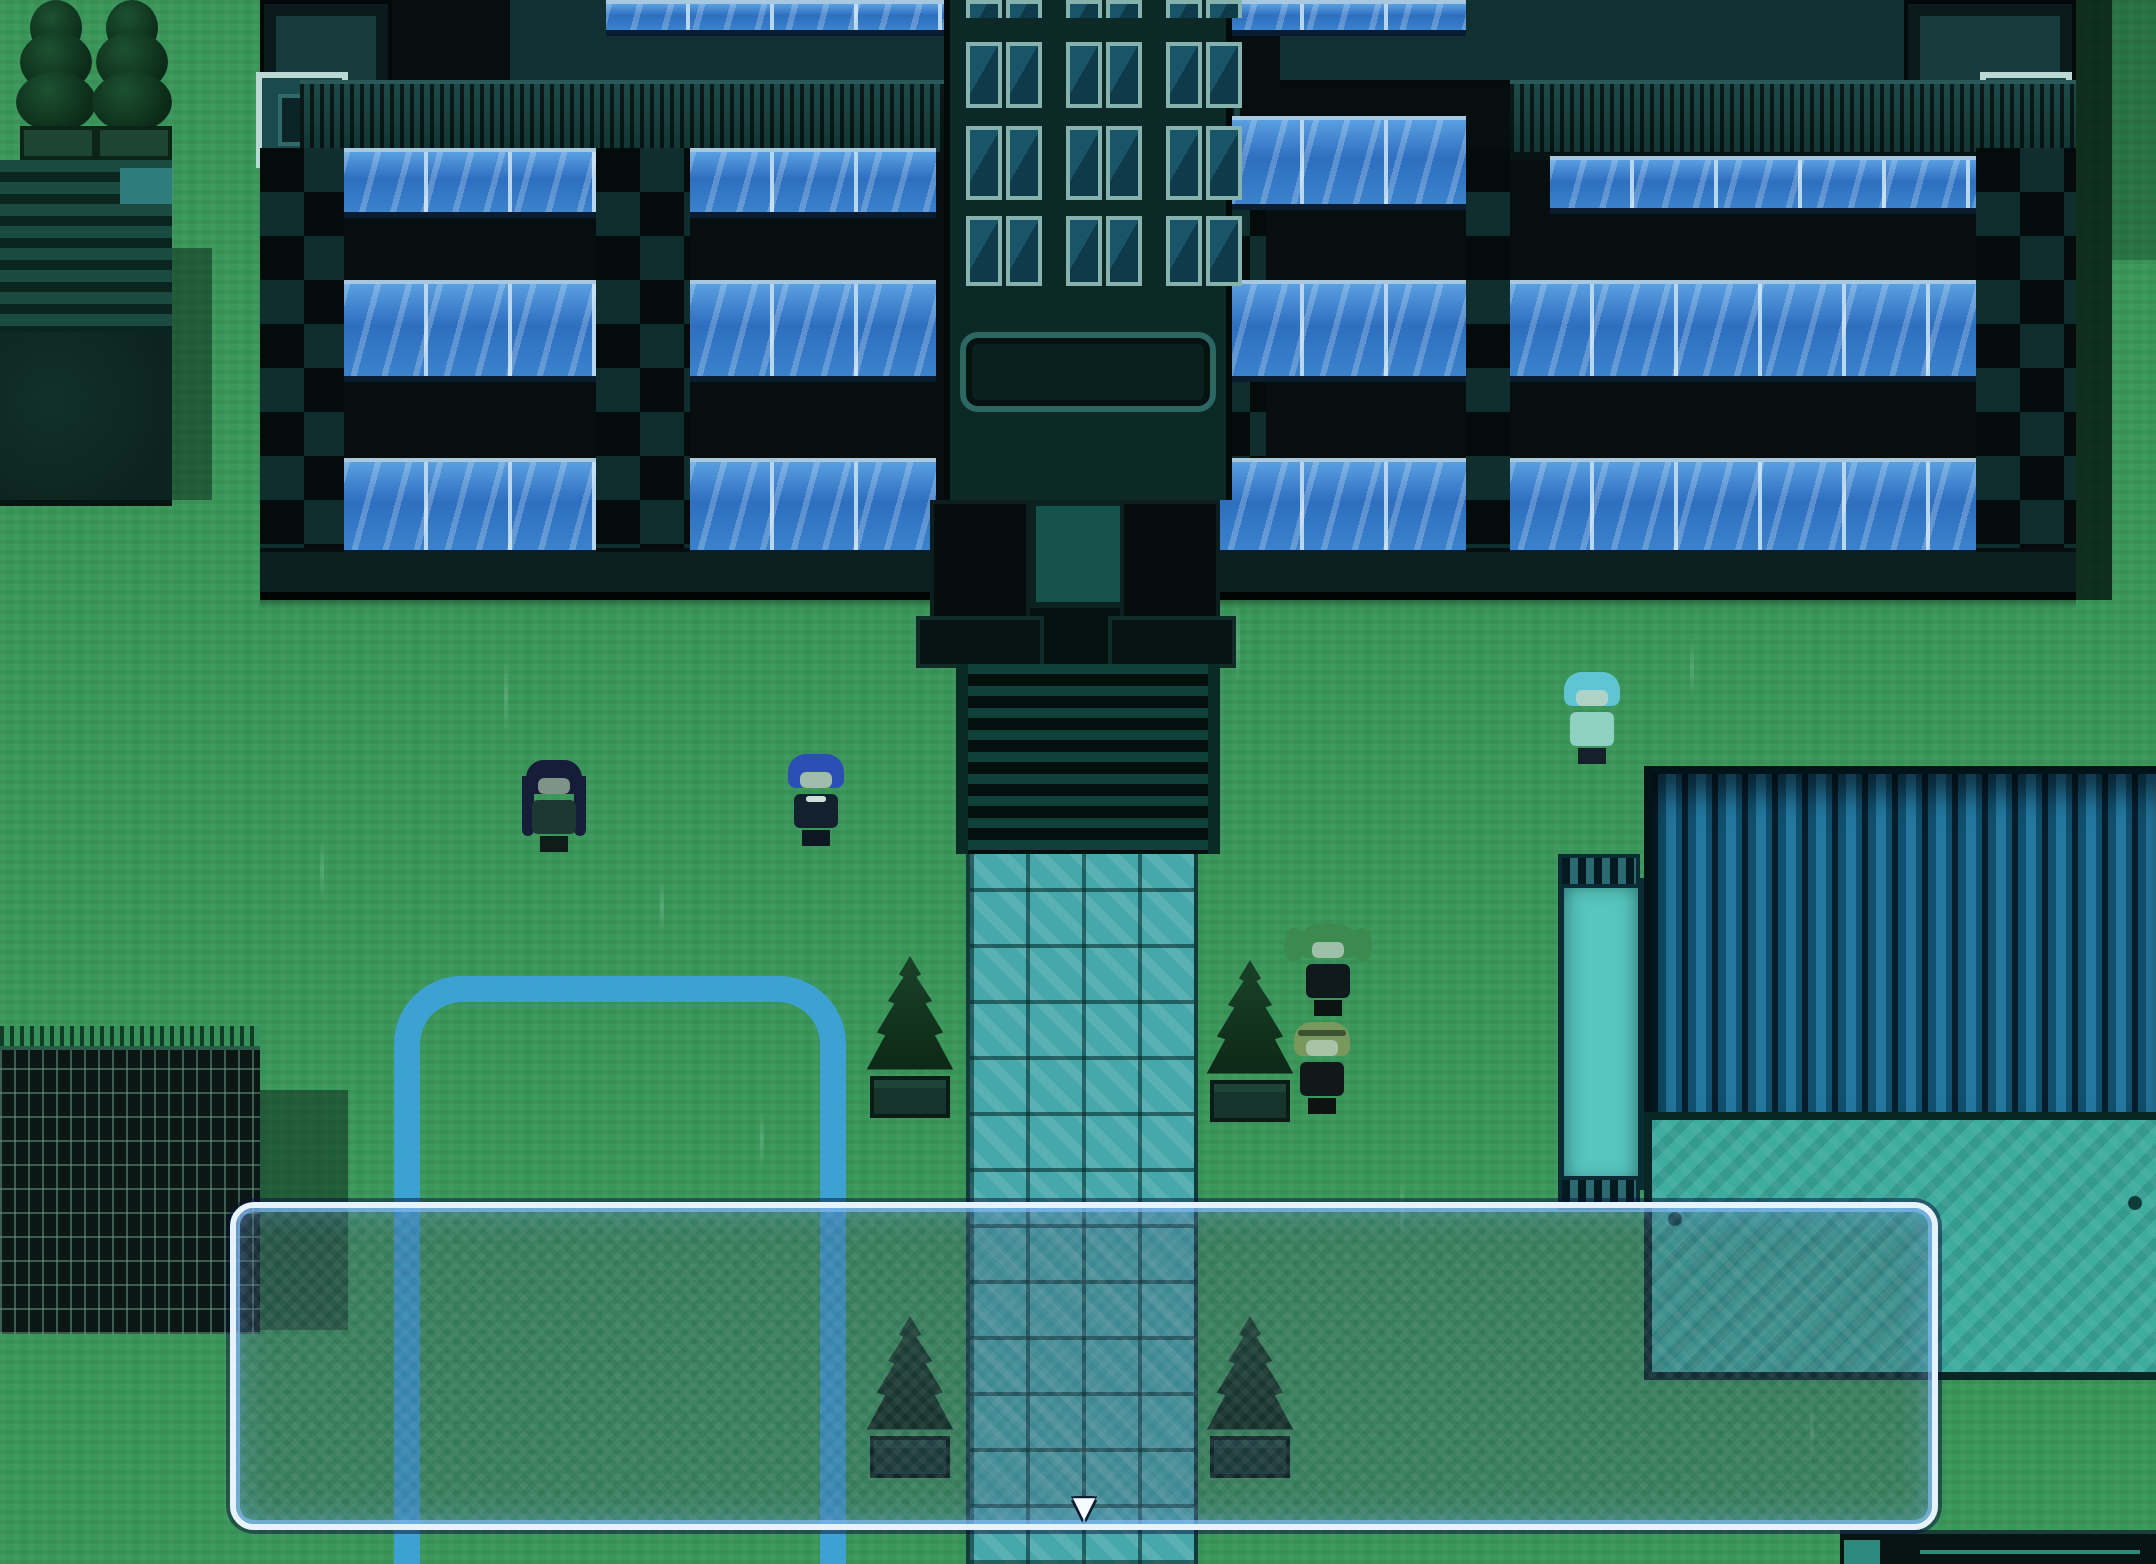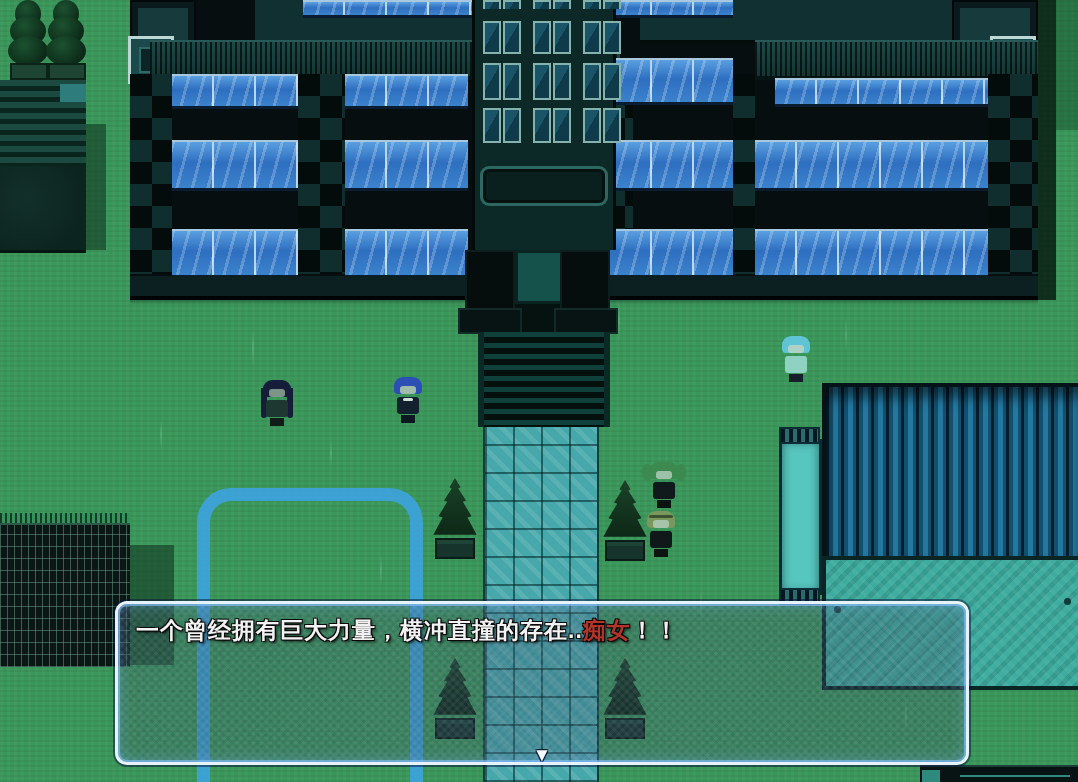--- a/index.html
+++ b/index.html
@@ -385,17 +385,16 @@
   <div class="abs streak" style="left:618px;top:300px;height:42px;"></div>
   <div class="abs streak" style="left:845px;top:318px;height:32px;"></div>
   <div class="abs streak" style="left:252px;top:330px;height:36px;"></div>
   <div class="abs streak" style="left:160px;top:420px;height:30px;"></div>
   <div class="abs streak" style="left:380px;top:556px;height:28px;"></div>
   <div class="abs streak" style="left:700px;top:590px;height:30px;"></div>
   <div class="abs streak" style="left:905px;top:700px;height:30px;"></div>
   <div class="abs streak" style="left:330px;top:440px;height:26px;"></div>
 
   <div class="abs dialog">
-    <p class="dialog-text"><span>一个曾经拥有巨大力量，横冲直撞的存在..</span><span class="seg-red">痴女</span><span>！！</span></p>
     <div class="cont-arrow">▼</div>
   </div>
 
 </div>
 
 </body></html>

